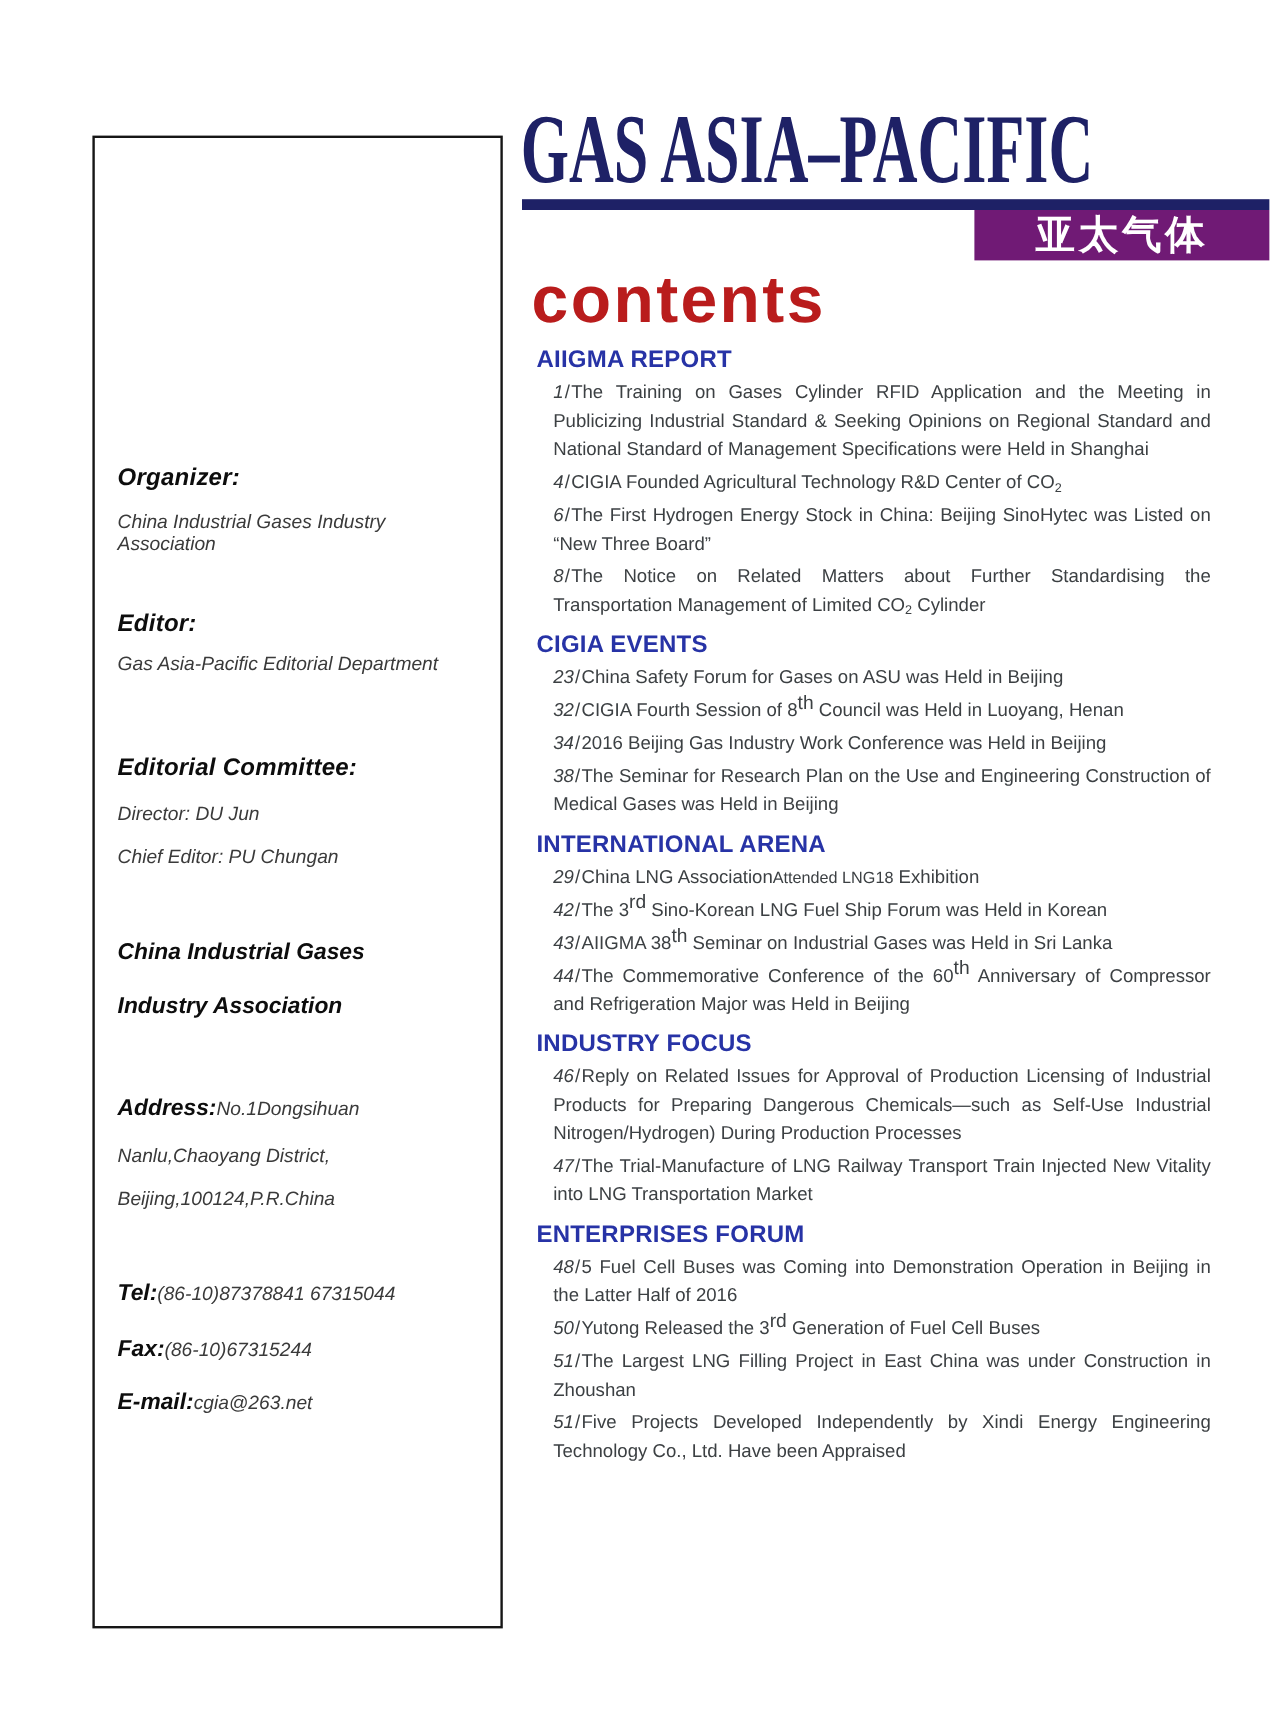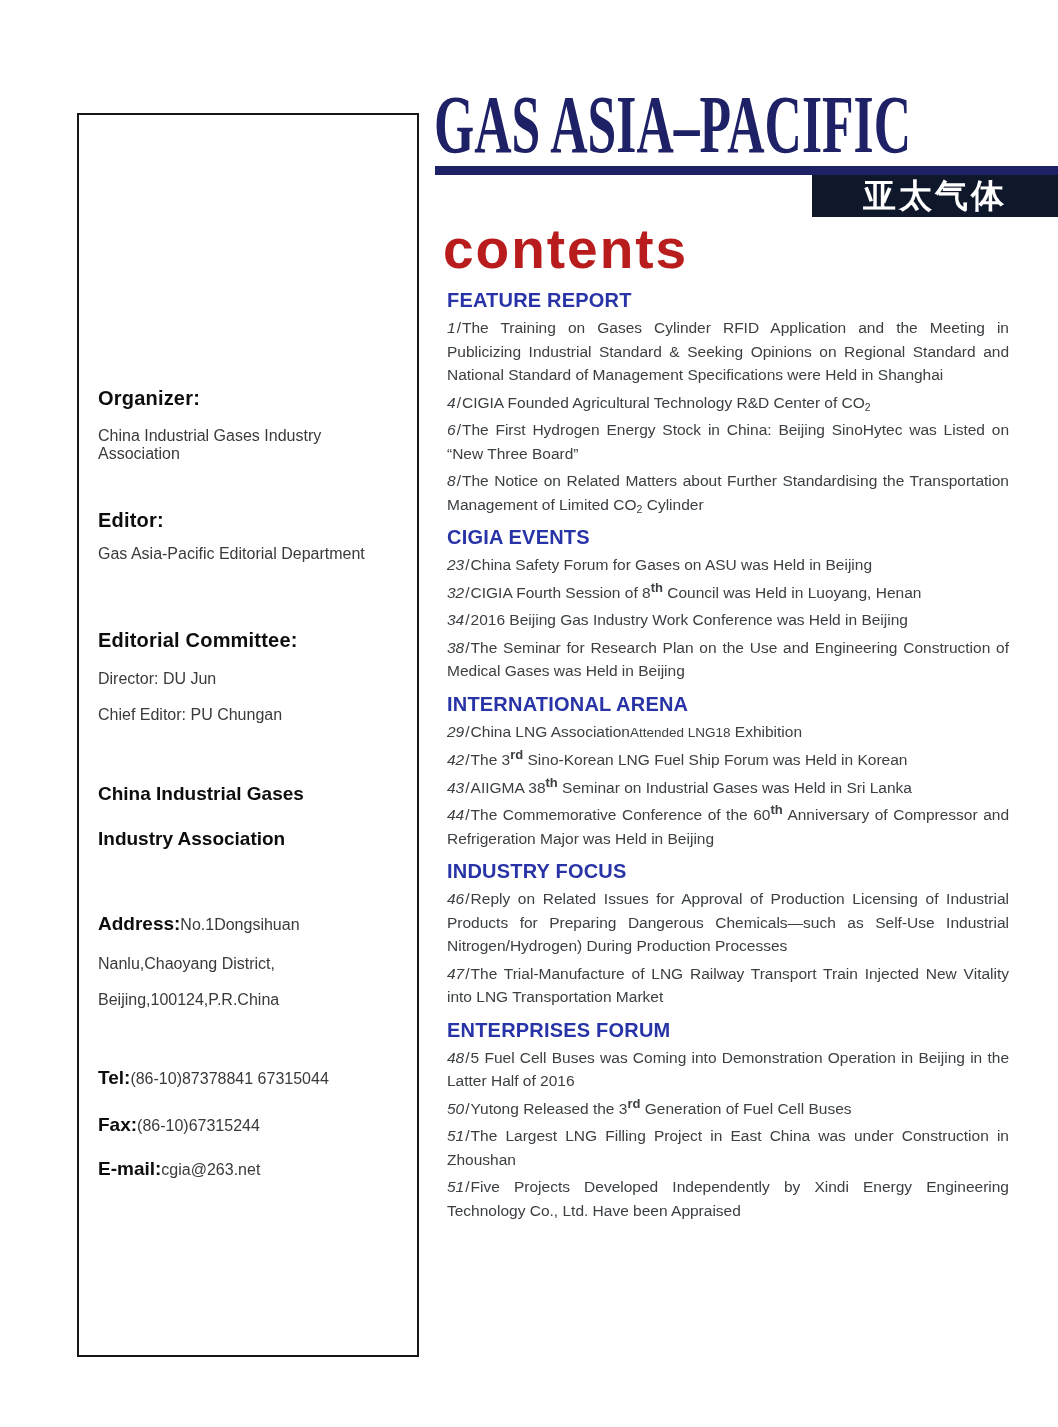--- a/index.html
+++ b/index.html
@@ -4,45 +4,45 @@
 <style>
   html,body{margin:0;padding:0;background:#ffffff;}
   body{width:1058px;height:1427px;position:relative;overflow:hidden;
        font-family:"Liberation Sans",sans-serif;-webkit-font-smoothing:antialiased;}
 
   
   .m-title{position:absolute;left:434px;top:84px;margin:0;white-space:nowrap;
            font-family:"Liberation Serif",serif;font-weight:bold;font-size:82px;line-height:1;
            color:#1e2166;transform:scaleX(.63);transform-origin:0 0;}
   .m-rule{position:absolute;left:435px;top:166px;width:623px;height:9px;background:#1e2166;}
-  .m-cnbox{position:absolute;left:812px;top:175px;width:246px;height:42px;background:#0f172a;
+  .m-cnbox{position:absolute;left:812px;top:175px;width:246px;height:42px;background:#701a75;
            display:flex;align-items:center;justify-content:center;}
   .m-cn{color:#ffffff;font-weight:bold;font-size:33px;letter-spacing:3px;
         font-family:"Liberation Sans",sans-serif;}
   .contents-h{position:absolute;left:443px;top:222px;margin:0;
               font-size:55px;font-weight:bold;letter-spacing:2px;color:#b91c1c;line-height:1;}
 
   
   .side-box{position:absolute;left:77px;top:113px;width:342px;height:1244px;
             border:2px solid #161616;box-sizing:border-box;background:#fff;}
-  .sb{position:absolute;left:19px;right:14px;}
+  .sb{position:absolute;left:19px;right:14px;font-style:italic;}
   .sb-label{font-weight:bold;color:#0d0d0d;font-size:20px;letter-spacing:.2px;}
   .sb-label-sm{font-weight:bold;color:#0d0d0d;font-size:19px;}
   .sb-value{font-size:16px;color:#3a3a3a;}
 
   
   .main{position:absolute;left:447px;top:290px;width:562px;}
   .sec-title{font-size:20px;line-height:21px;font-weight:bold;color:#2733a6;
              margin:11px 0 5px 0;letter-spacing:.2px;}
   .toc-section:first-child .sec-title{margin-top:0;}
   .toc-item{font-size:15.5px;color:#3c4043;line-height:23.5px;text-align:justify;
-            margin:0 0 4px 0;}
+            margin:0 0 4px 14px;}
   .pg{font-style:italic;}
   .slash{margin:0 1px 0 1px;}
-  .toc-item sup{font-size:13px;vertical-align:baseline;position:relative;top:-6px;line-height:0;font-weight:bold;}
+  .toc-item sup{font-size:16px;vertical-align:baseline;position:relative;top:-6px;line-height:0;}
   .toc-item sub{font-size:10.5px;vertical-align:baseline;position:relative;top:3px;line-height:0;}
   .small-run{font-size:13.5px;}
 </style>
 </head>
 <body>
 
 <h1 class="m-title">GAS ASIA–PACIFIC</h1>
 <div class="m-rule"></div>
 <div class="m-cnbox">
   <span class="m-cn">亚太气体</span>
@@ -98,21 +98,21 @@
   <div class="sb" style="top:999px">
     <span class="sb-label-sm">Fax:</span><span class="sb-value">(86-10)67315244</span>
   </div>
   <div class="sb" style="top:1043px">
     <span class="sb-label-sm">E-mail:</span><span class="sb-value">cgia@263.net</span>
   </div>
 </div>
 
 <div class="main">
     <div class="toc-section">
-      <div class="sec-title">FEATURE REPORT</div>
+      <div class="sec-title">AIIGMA REPORT</div>
       <p class="toc-item"><span class="pg">1</span><span class="slash">/</span><span>The Training on Gases Cylinder RFID Application and the Meeting in Publicizing Industrial Standard &amp; Seeking Opinions on Regional Standard and National Standard of Management Specifications were Held in Shanghai</span></p>
       <p class="toc-item"><span class="pg">4</span><span class="slash">/</span><span>CIGIA Founded Agricultural Technology R&amp;D Center of CO</span><sub>2</sub></p>
       <p class="toc-item"><span class="pg">6</span><span class="slash">/</span><span>The First Hydrogen Energy Stock in China: Beijing SinoHytec was Listed on “New Three Board”</span></p>
       <p class="toc-item"><span class="pg">8</span><span class="slash">/</span><span>The Notice on Related Matters about Further Standardising the Transportation Management of Limited CO</span><sub>2</sub><span> Cylinder</span></p>
     </div>
     <div class="toc-section">
       <div class="sec-title">CIGIA EVENTS</div>
       <p class="toc-item"><span class="pg">23</span><span class="slash">/</span><span>China Safety Forum for Gases on ASU was Held in Beijing</span></p>
       <p class="toc-item"><span class="pg">32</span><span class="slash">/</span><span>CIGIA Fourth Session of 8</span><sup>th</sup><span> Council was Held in Luoyang, Henan</span></p>
       <p class="toc-item"><span class="pg">34</span><span class="slash">/</span><span>2016 Beijing Gas Industry Work Conference was Held in Beijing</span></p>

